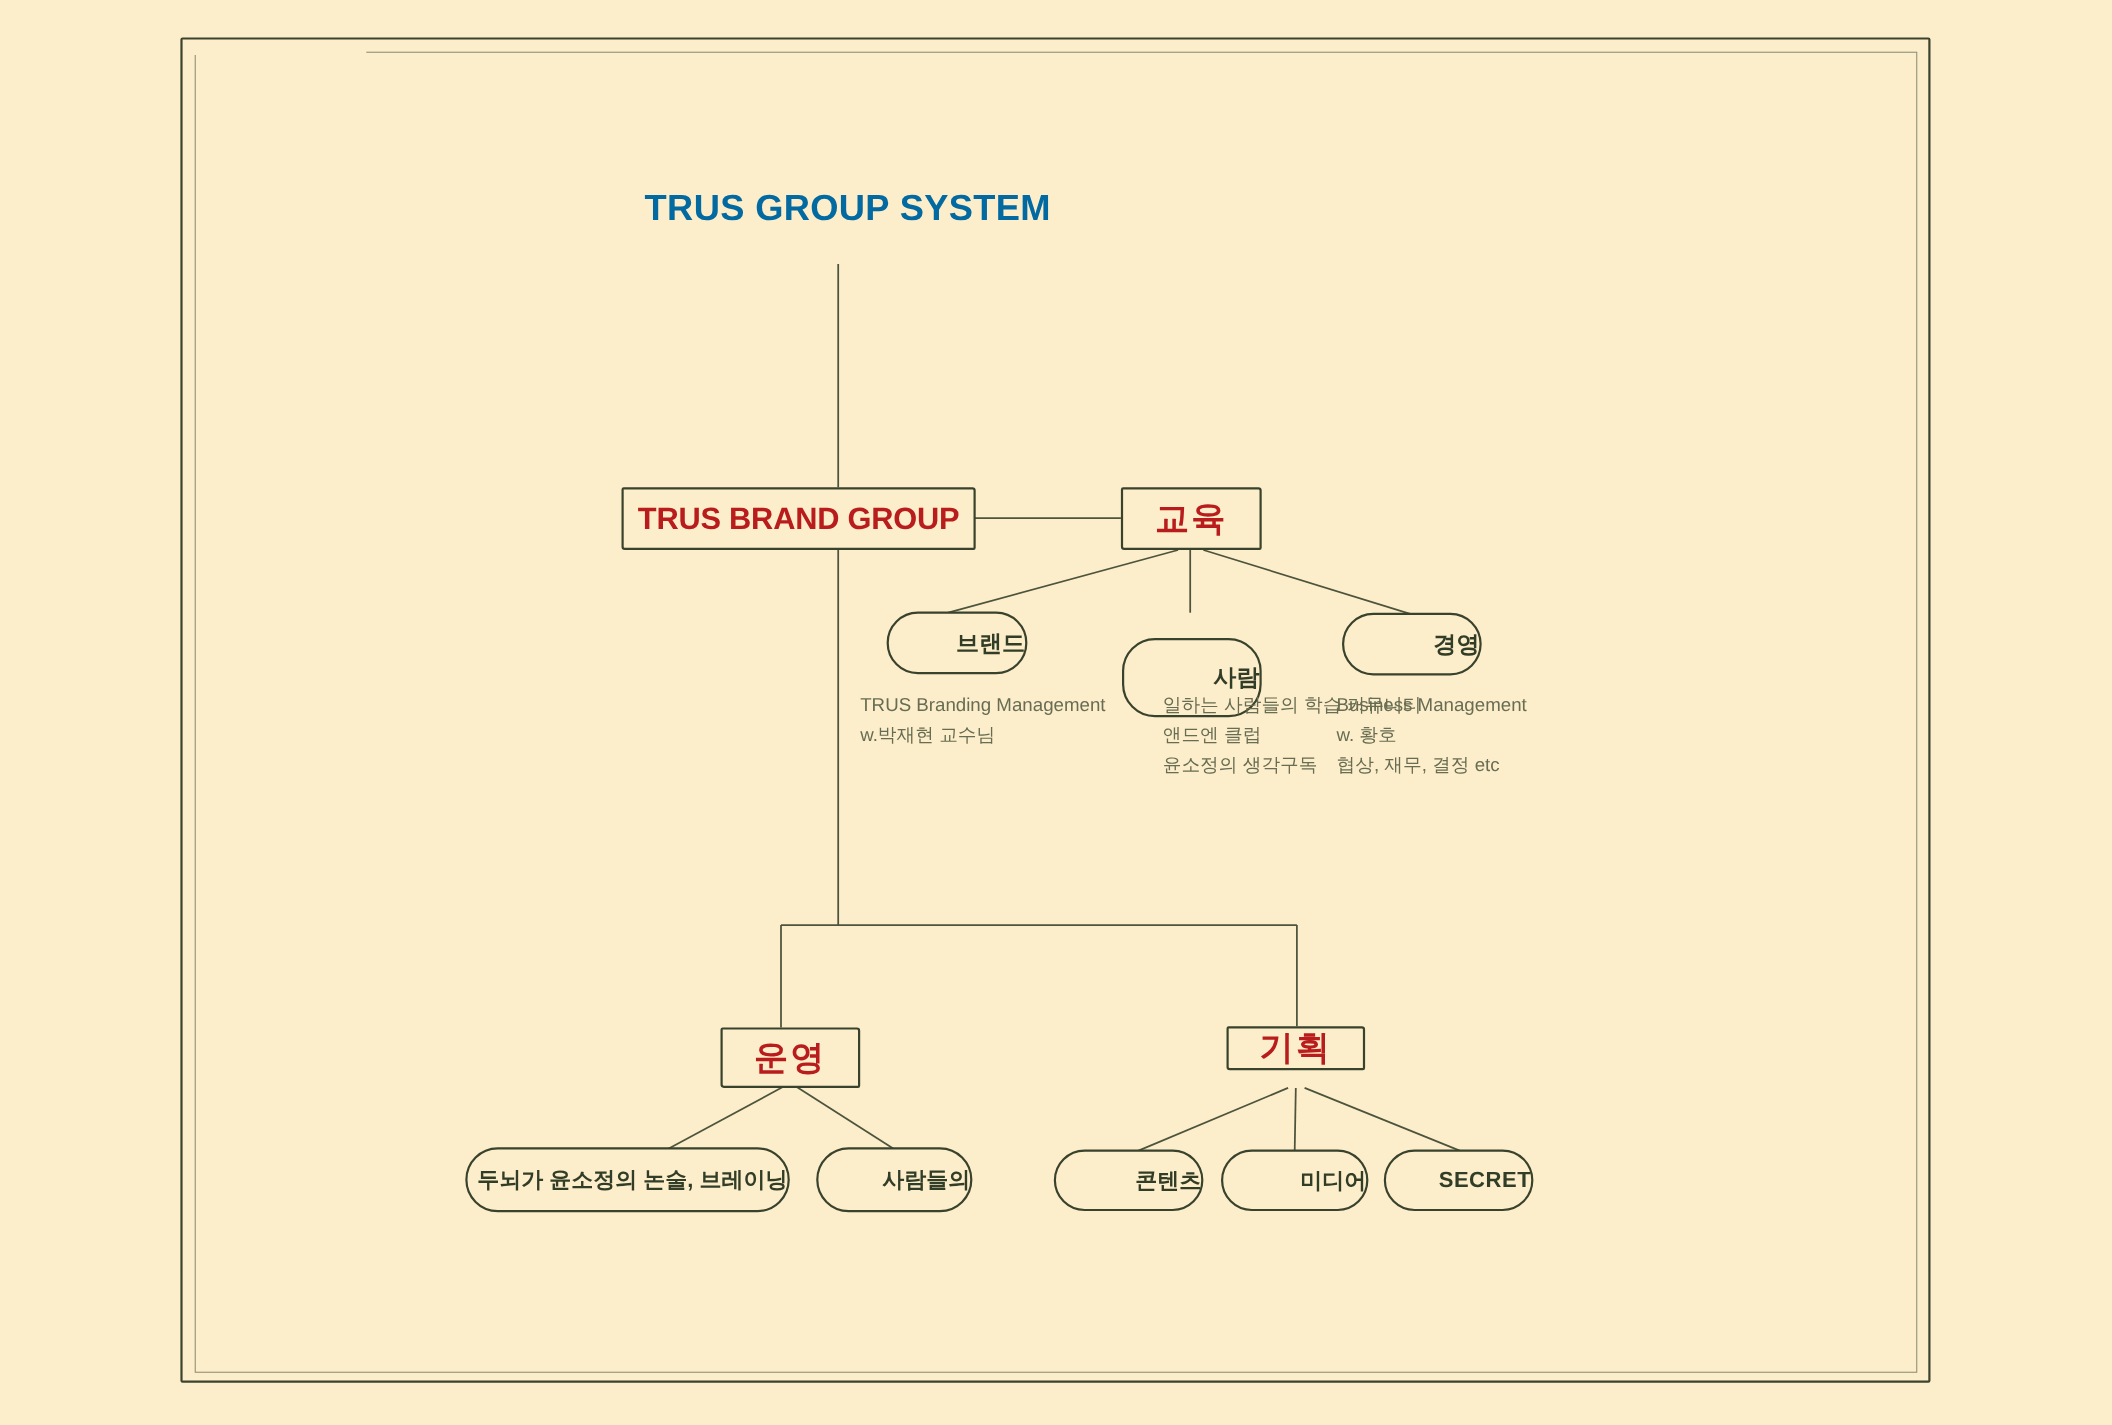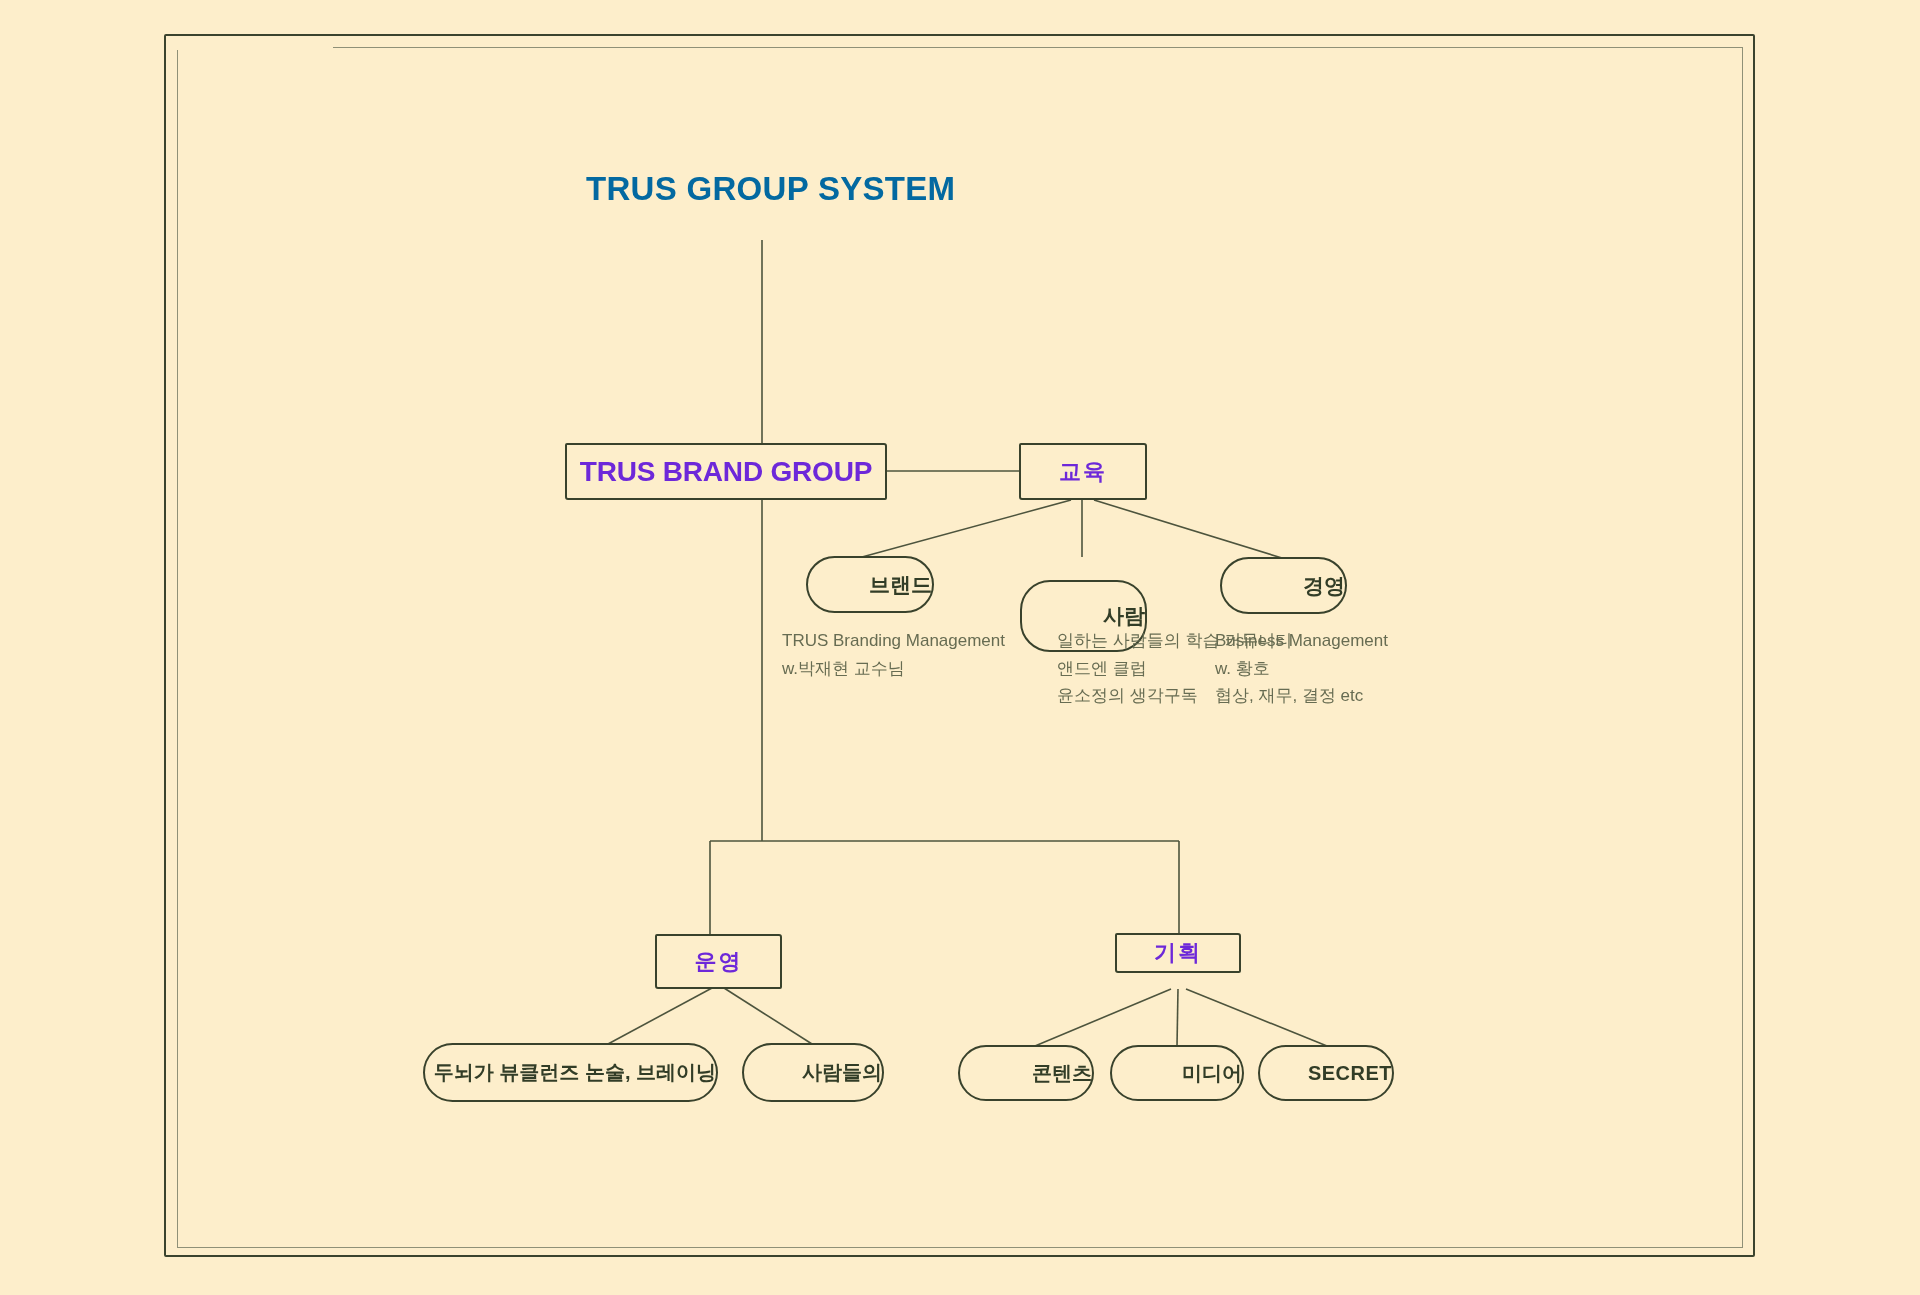--- a/index.html
+++ b/index.html
@@ -29,24 +29,24 @@
     color:#0369a1;white-space:nowrap;
   }
   
   .connectors{position:absolute;left:0;top:0;}
   .connectors line{stroke:#4d543d;stroke-width:1.6;}
   
   .box{
     position:absolute;display:flex;align-items:center;justify-content:center;
     border:2.5px solid #39422c;border-radius:2px 3px 2px 3px;
     background:#fdeecb;box-sizing:border-box;
-    font-weight:800;color:#6d28d9;white-space:nowrap;
+    font-weight:800;color:#b91c1c;white-space:nowrap;
   }
   .box.root{font-size:28px;letter-spacing:-0.2px;}
-  .box.kr{font-size:22px;letter-spacing:2px;}
+  .box.kr{font-size:31px;letter-spacing:2px;}
   .pill{
     position:absolute;display:flex;align-items:center;justify-content:flex-end;
     border:2.2px solid #39422c;border-radius:30px;
     background:#fdeecb;box-sizing:border-box;
     font-size:21px;font-weight:600;color:#323d27;white-space:nowrap;
   }
   .pill.small-text{font-size:20px;}
   
   .desc{
     position:absolute;top:627px;
@@ -122,21 +122,21 @@
 </div>
 
 <div class="box kr" style="left:655px;top:934px;width:127px;height:55px;">
   <span>운영</span>
 </div>
 <div class="box kr" style="left:1115px;top:933px;width:126px;height:40px;">
   <span>기획</span>
 </div>
 
 <div class="pill small-text" style="left:423px;top:1043px;width:295px;height:59px;">
-  <span>두뇌가 뷰클런즈 논술, 브레이닝</span>
+  <span>두뇌가 윤소정의 논술, 브레이닝</span>
 </div>
 <div class="pill small-text" style="left:742px;top:1043px;width:142px;height:59px;">
   <span>사람들의</span>
 </div>
 
 <div class="pill small-text" style="left:958px;top:1045px;width:136px;height:56px;">
   <span>콘텐츠</span>
 </div>
 <div class="pill small-text" style="left:1110px;top:1045px;width:134px;height:56px;">
   <span>미디어</span>

